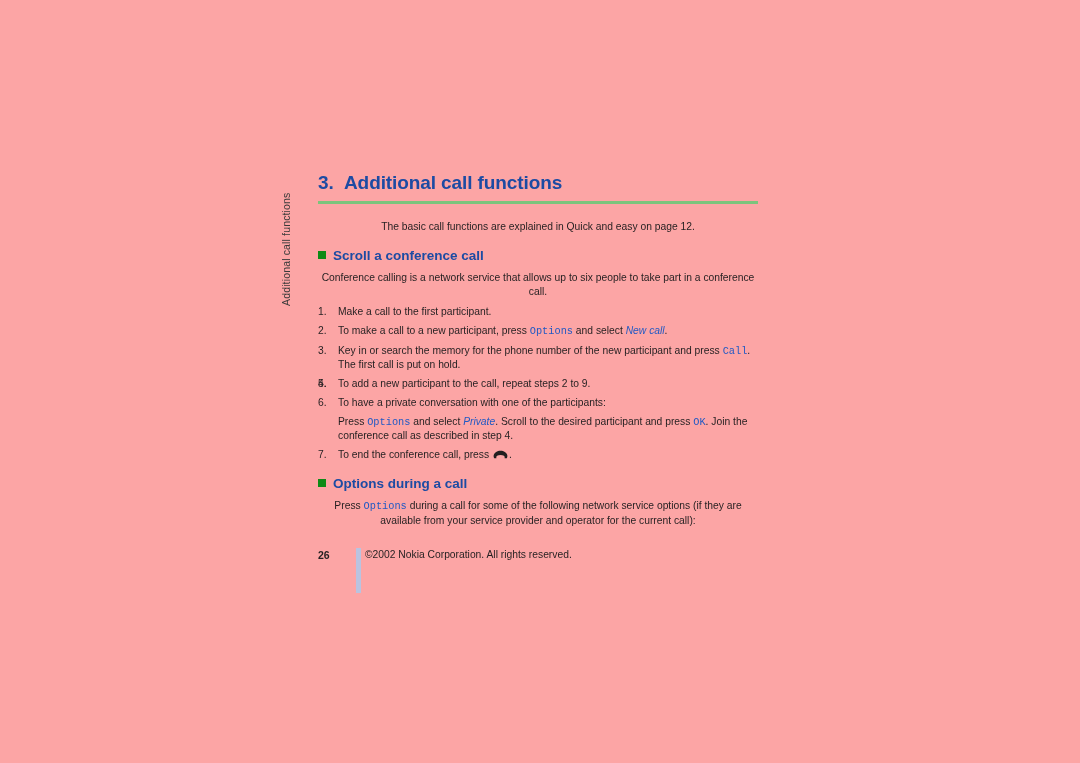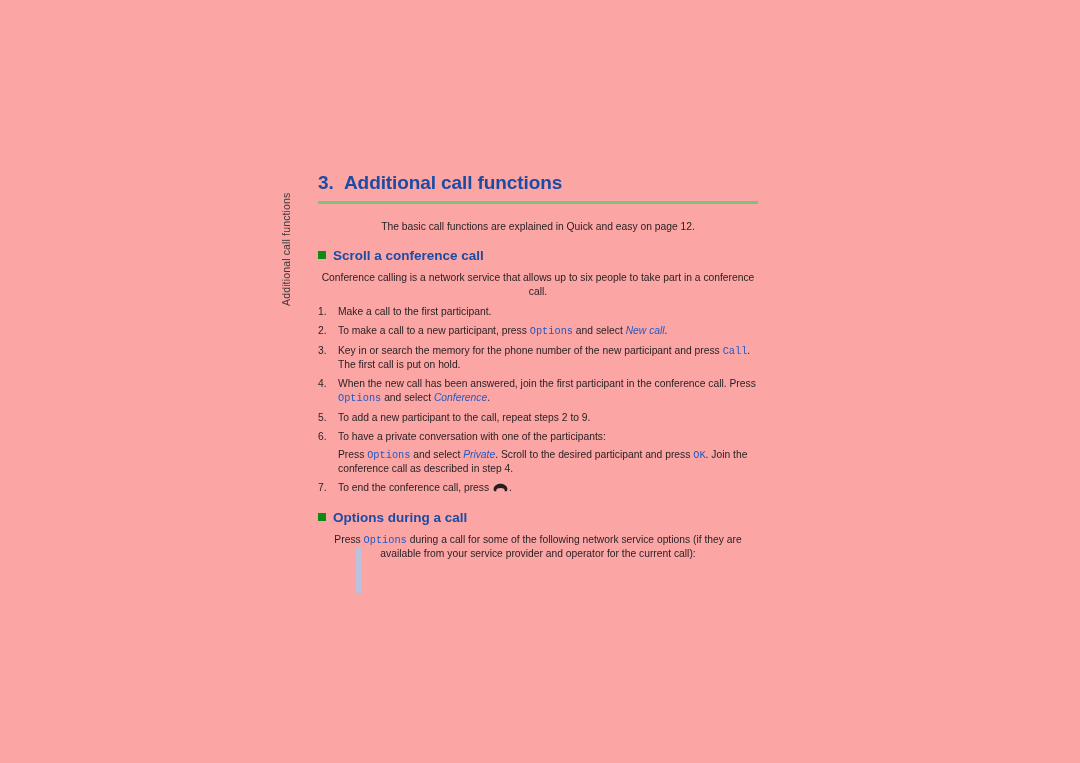--- a/index.html
+++ b/index.html
@@ -205,30 +205,34 @@
 
     <div class="section-head">
       <span class="sq-bullet"></span><span>Scroll a conference call</span>
     </div>
     <p class="body">Conference calling is a network service that allows up to six people to take part in a conference call.</p>
 
     <ol class="steps" id="steps-list">
         <li><span class="marker">1.</span><span><span>Make a call to the first participant.</span></span></li>
         <li><span class="marker">2.</span><span><span>To make a call to a new participant, press </span><span class="ui">Options</span><span> and select </span><span class="it">New call</span><span>.</span></span></li>
         <li><span class="marker">3.</span><span><span>Key in or search the memory for the phone number of the new participant and press </span><span class="ui">Call</span><span>. The first call is put on hold.</span></span></li>
-        <li><span class="marker">4.</span><span><span>When the new call has been answered, join the first participant in the conference call. Press </span><span class="ui">Options</span><span> and select </span><span class="it">Conference</span><span>.</span></span></li>
+        <li><span class="marker">4.</span></li>
         <li><span class="marker">5.</span><span><span>To add a new participant to the call, repeat steps 2 to 9.</span></span></li>
         <li><span class="marker">6.</span><span><span>To have a private conversation with one of the participants:</span></span><div class="substep"><span>Press </span><span class="ui">Options</span><span> and select </span><span class="it">Private</span><span>. Scroll to the desired participant and press </span><span class="ui">OK</span><span>. Join the conference call as described in step 4.</span></div></li>
         <li><span class="marker">7.</span><span><span>To end the conference call, press </span><span class="endcall-icon"><svg viewBox="0 0 15 9" width="15" height="9">
                 <path d="M1.2 8.2 C0.2 6.6 0.4 4.3 1.9 2.9 C3.5 1.3 5.5 0.7 7.5 0.7 C9.5 0.7 11.5 1.3 13.1 2.9 C14.6 4.3 14.8 6.6 13.8 8.2 L11.6 8.2 C11.9 7.2 11.6 6.2 10.9 5.8 C10.0 5.3 8.8 5.1 7.5 5.1 C6.2 5.1 5.0 5.3 4.1 5.8 C3.4 6.2 3.1 7.2 3.4 8.2 Z" fill="#231f20"></path>
               </svg></span><span>.</span></span></li>
       </ol>
 
     <div class="section-head">
       <span class="sq-bullet"></span><span>Options during a call</span>
     </div>
     <p class="body" id="options-paragraph"><span>Press </span><span class="ui">Options</span><span> during a call for some of the following network service options (if they are available from your service provider and operator for the current call):</span></p>
 
   </div>
 
   <div class="footer-bar"></div>
+  <div class="footer">
+    <span class="pageno">26</span>
+    <span class="copy">©2002 Nokia Corporation. All rights reserved.</span>
+  </div>
 
 </div>
 
 </body></html>

